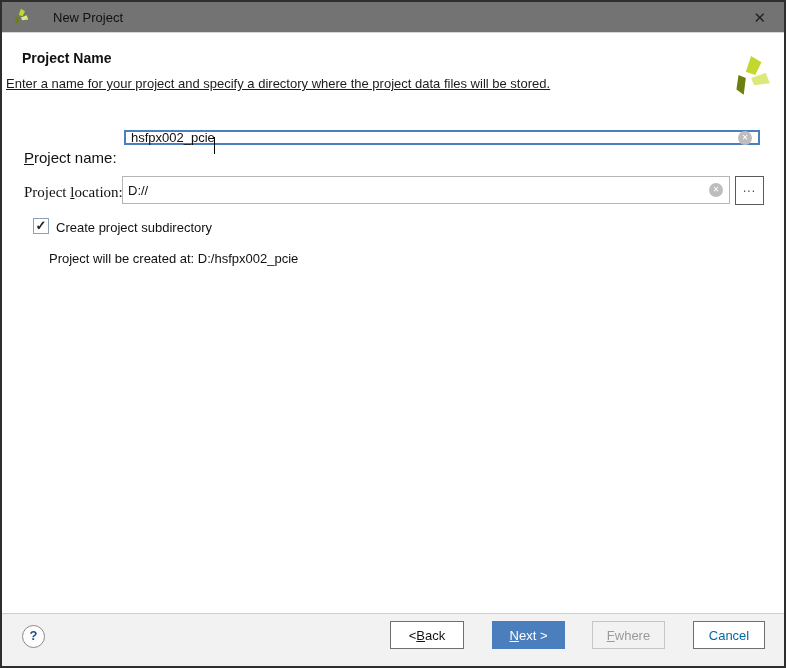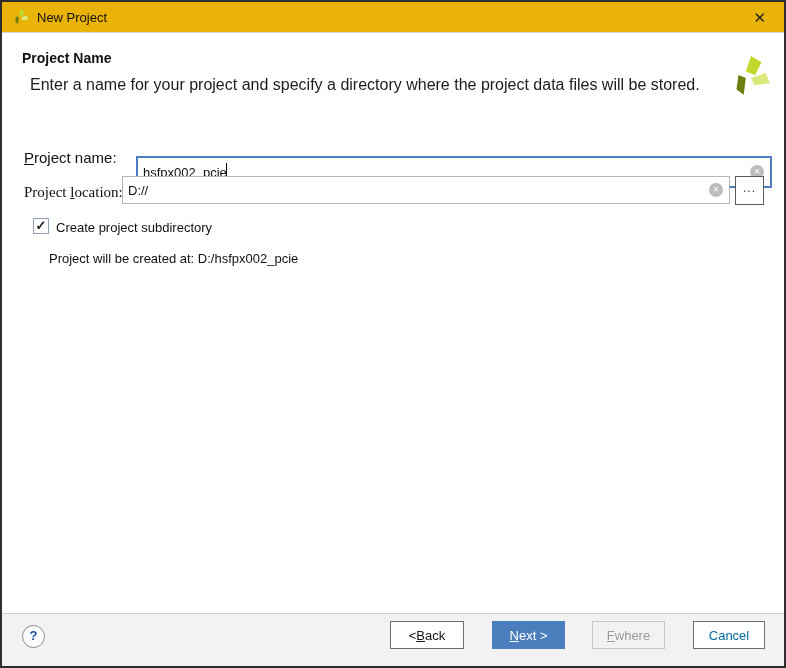--- a/index.html
+++ b/index.html
@@ -5,43 +5,43 @@
   html,body { margin:0; padding:0; background:#e8e8e8; }
   * { box-sizing:border-box; }
   .window {
     position:relative; width:786px; height:668px; margin:0;
     border:2px solid #2e2e2e; background:#ffffff;
     font-family:"Liberation Sans", sans-serif; color:#111; overflow:hidden;
   }
   
   .titlebar { position:absolute; top:0; left:0; right:0; height:31px;
     display:flex; align-items:center; padding:0 14px 0 10px;
-    background:#eab308; border-bottom:1px solid #d6d6d6; }
+    background:#737373; border-bottom:1px solid #d6d6d6;gap:16px; }
   .logo-sm { width:17px; height:18px; flex:none; }
   .title-text { margin-left:8px; font-size:13px; color:#111; }
   .close-btn { margin-left:auto; font-size:15px; color:#222; line-height:1;
     background:none; border:none; padding:2px 4px; font-family:inherit; cursor:default; }
   
   .header { position:absolute; top:32px; left:0; right:0; height:84px; background:#fff; }
   .header-title { position:absolute; left:20px; top:16px; font-size:14px; font-weight:bold; }
-  .header-desc  { position:absolute; left:28px; top:42px; font-size:16px; color:#1c1c1c; }
+  .header-desc  { position:absolute; left:4px; top:42px; font-size:13px; color:#1c1c1c;text-decoration:underline; }
   .logo-lg { position:absolute; right:13px; top:20px; width:42px; height:46px; }
   .logo-dark   { fill:var(--c-logo_dark,#6e7f11); }
   .logo-bright { fill:var(--c-logo_bright,#c3d82e); }
   .logo-light  { fill:var(--c-logo_light,#dbe87b); }
   
   .fld-label { position:absolute; font-size:15px; color:#111; }
   .lbl-name { left:22px; top:147px; }
   .lbl-loc  { left:22px; top:182px;font-family:Liberation Serif, serif; }
   .mn { text-decoration:underline; }
   
   .textfield { position:absolute; display:flex; align-items:center; background:#fff; }
   .textfield input { border:none; outline:none; flex:1 1 auto; min-width:0;
     font:13px "Liberation Sans", sans-serif; padding:0 0 0 5px; background:transparent; color:#111; }
-  .tf-name { left:122px; top:154px; width:636px; height:32px; border:2px solid var(--c-accent,#4a7ebc);margin-left:12px; }
+  .tf-name { left:122px; top:128px; width:636px; height:15px; border:2px solid var(--c-accent,#4a7ebc); }
   .tf-loc  { left:120px; top:174px; width:608px; height:28px; border:1px solid #b5b5b5; }
   .clear-ic { width:14px; height:14px; border-radius:50%; background:#bdbdbd; color:#fff;
     font-size:8px; line-height:14px; text-align:center; margin-right:6px; flex:none; }
   .caret { position:absolute; left:88px; top:5px; width:1px; height:17px; background:#000; }
   .browse-btn { position:absolute; left:733px; top:174px; width:29px; height:29px;
     border:1px solid #5a5a5a; background:#fff; color:#444; font-size:12px;
     font-family:inherit; line-height:1; padding:0 0 6px 0; letter-spacing:1px; }
   
   .checkbox { position:absolute; left:31px; top:216px; width:16px; height:16px;
     border:1px solid #8fa0b5; background:#fff; display:flex; align-items:center; justify-content:center; }

